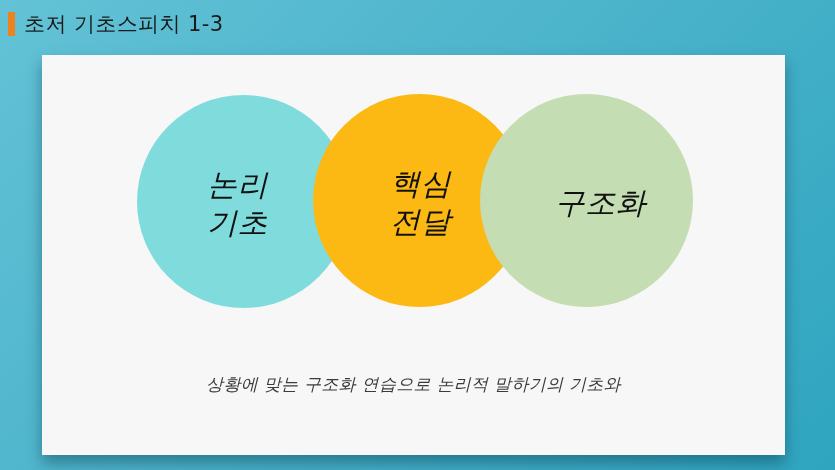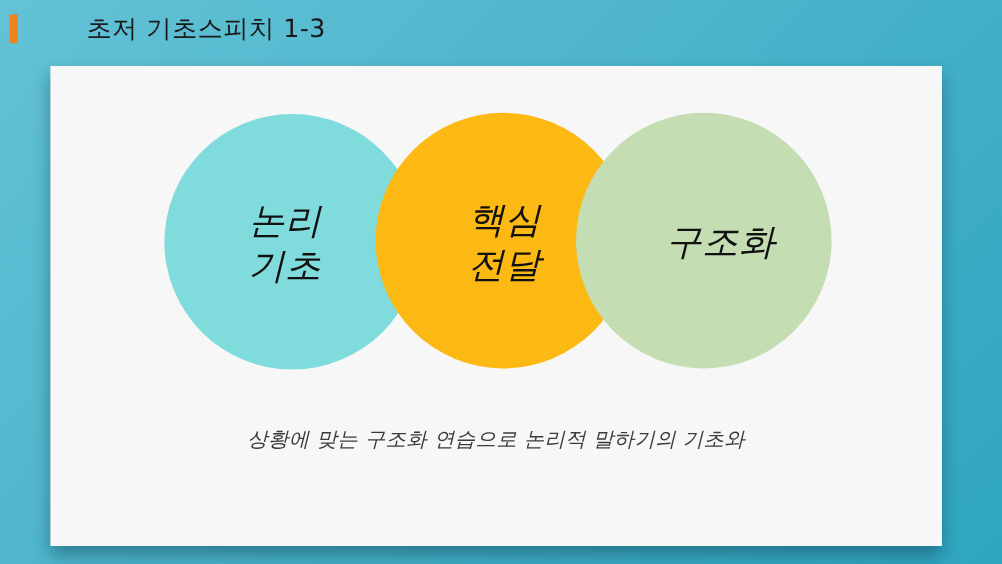--- a/index.html
+++ b/index.html
@@ -23,21 +23,20 @@
 
   
   #title-row {
     position: absolute;
     left: 0;
     top: 0;
     width: 835px;
     height: 48px;
     display: flex;
     align-items: center;
-    gap: 48px;
   }
   #title-accent-bar {
     width: 7px;
     height: 24px;
     background: #ef8220;
     margin-left: 8px;
     flex: 0 0 auto;
   }
   #title-text {
     margin-left: 9px;
@@ -109,21 +108,21 @@
     z-index: 3;
   }
   #circle-0 .circle-label { transform: translate(-6px, 2px); }
   #circle-1 .circle-label { transform: translate(1px, 2px); }
   #circle-2 .circle-label { transform: translate(14px, 2px); }
 
   
   #caption {
     position: absolute;
     left: 0;
-    top: 299px;
+    top: 316px;
     width: 743px;
     text-align: center;
     font-size: 17px;
     line-height: 1.62;
     color: #3b3b3b;
     letter-spacing: 0.3px;
   }
   .caption-line { display: block; }
 </style>
 </head>

